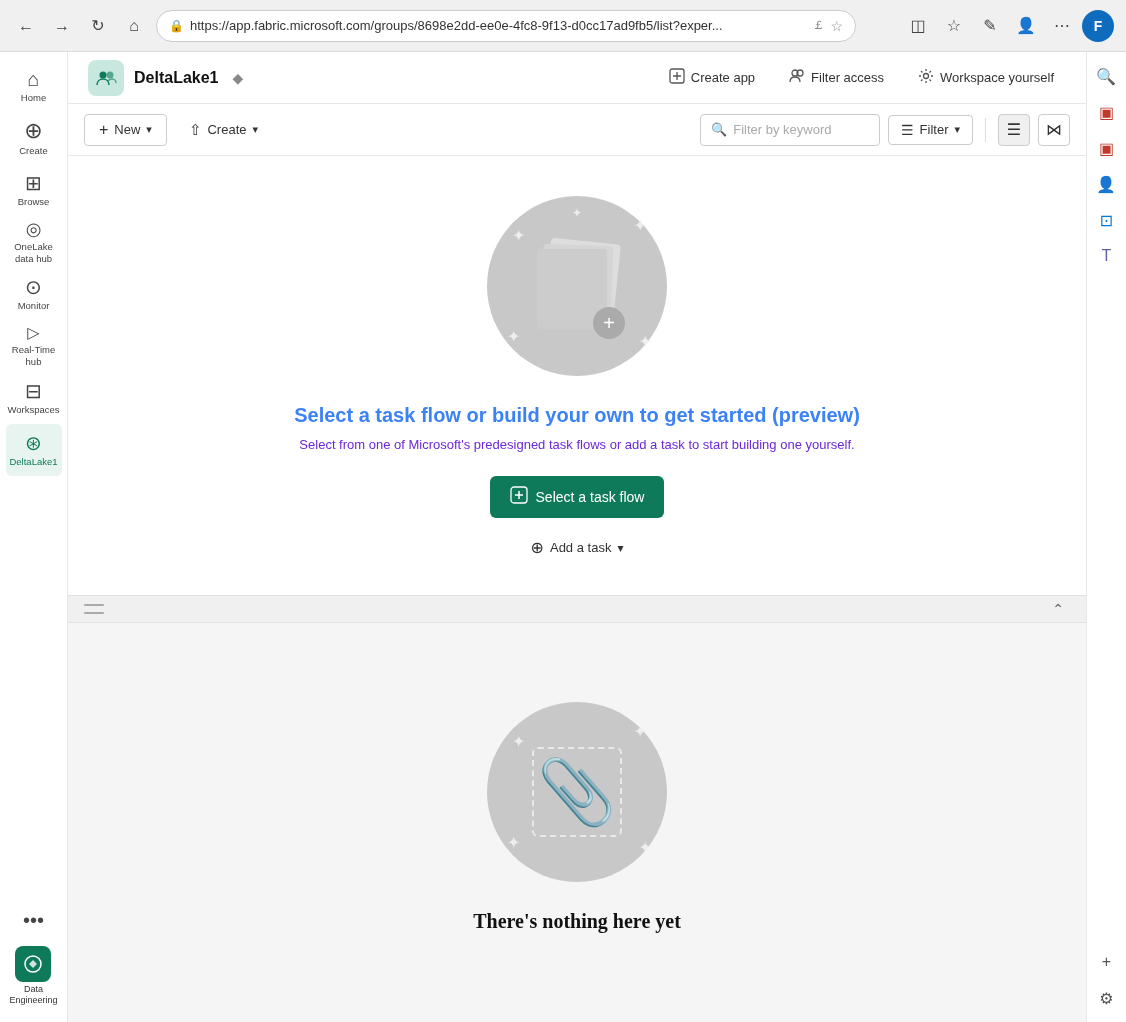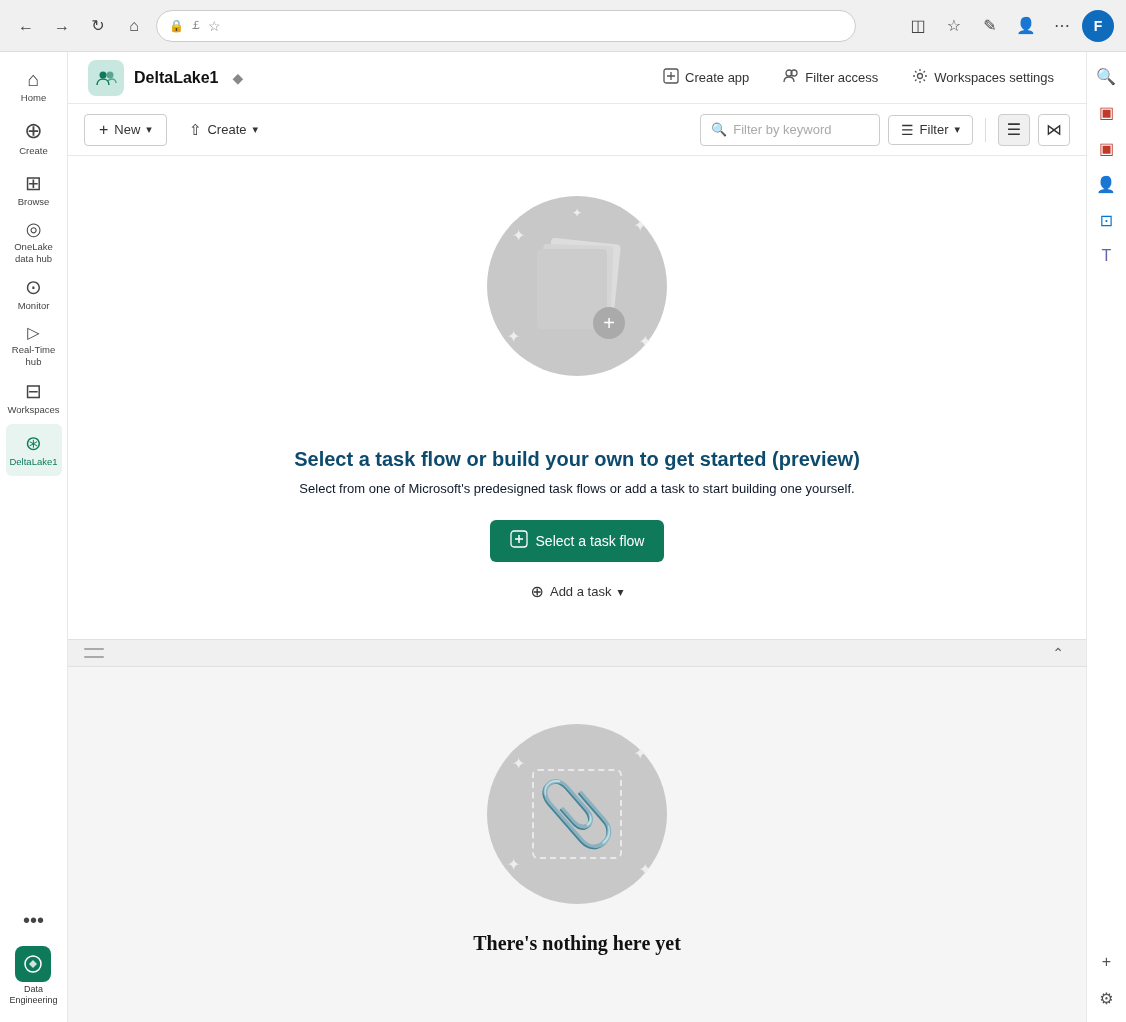--- a/index.html
+++ b/index.html
@@ -283,28 +283,27 @@
       display: flex; align-items: center; justify-content: center;
       color: #fff;
       font-size: 20px;
       font-weight: 300;
       line-height: 1;
     }
 
     .section-title {
       font-size: 20px;
       font-weight: 600;
-      color: #0c4a6e;
+      color: #3b82f6;
       margin-bottom: 10px;
       text-align: center;
-      margin-top: 44px;
     }
     .section-subtitle {
       font-size: 13px;
-      color: #0f172a;
+      color: #6d28d9;
       margin-bottom: 24px;
       text-align: left;
     }
     .btn-select-taskflow {
       display: flex; align-items: center; gap: 8px;
       padding: 10px 20px;
       background: #0e7a5a;
       color: #fff;
       border: none;
       border-radius: 6px;
@@ -410,20 +409,21 @@
 </head>
 <body>
 
 <div class="browser-chrome">
   <button class="browser-nav-btn">←</button>
   <button class="browser-nav-btn">→</button>
   <button class="browser-nav-btn">↻</button>
   <button class="browser-nav-btn">⌂</button>
   <div class="address-bar">
     <span class="lock-icon">🔒</span>
+    <span class="address-text">https://app.fabric.microsoft.com/groups/8698e2dd-ee0e-4fc8-9f13-d0cc17ad9fb5/list?exper...</span>
     <span style="color:#888;font-size:12px;">￡</span>
     <span style="color:#888;font-size:14px;">☆</span>
   </div>
   <div class="browser-actions">
     <button class="browser-action-btn">◫</button>
     <button class="browser-action-btn">☆</button>
     <button class="browser-action-btn">✎</button>
     <button class="browser-action-btn">👤</button>
     <button class="browser-action-btn">⋯</button>
     <div class="fabric-btn">F</div>
@@ -519,21 +519,21 @@
         <span>Filter access</span>
       </button>
 
       <button class="top-bar-action">
         <span class="action-icon">
           <svg width="16" height="16" viewBox="0 0 16 16" fill="none">
             <circle cx="8" cy="8" r="2.5" stroke="#555" stroke-width="1.3" fill="none"></circle>
             <path d="M8 1 L8 3 M8 13 L8 15 M1 8 L3 8 M13 8 L15 8 M3.05 3.05 L4.46 4.46 M11.54 11.54 L12.95 12.95 M12.95 3.05 L11.54 4.46 M4.46 11.54 L3.05 12.95" stroke="#555" stroke-width="1.3"></path>
           </svg>
         </span>
-        <span>Workspaces settings</span>
+        <span>Workspace yourself</span>
       </button>
     </div>
 
     <div class="toolbar">
       <button class="btn-new">
         <span style="font-size:16px;color:#333;">+</span>
         <span>New</span>
         <span style="font-size:11px;">▾</span>
       </button>
       <button class="btn-upload">

